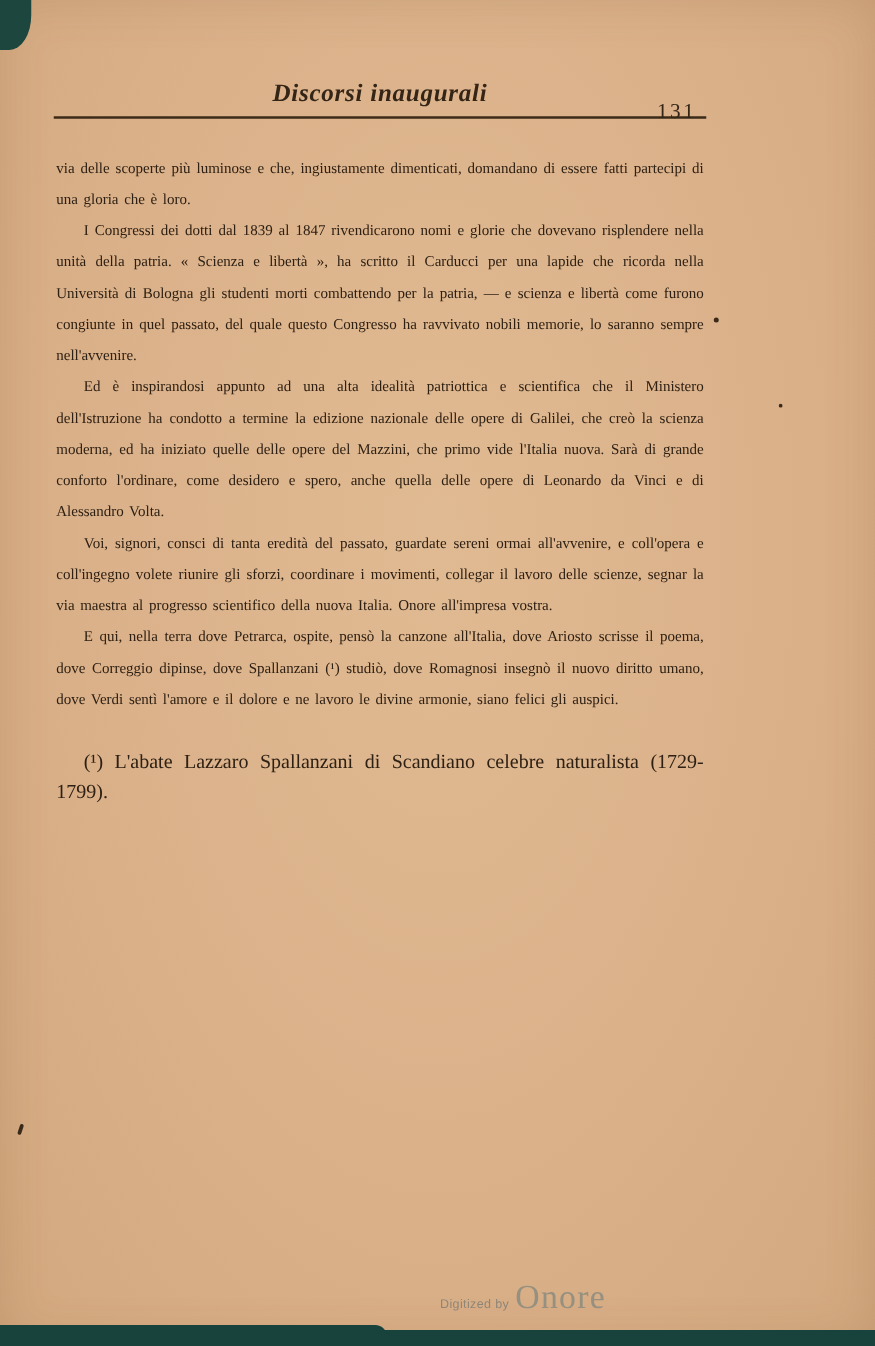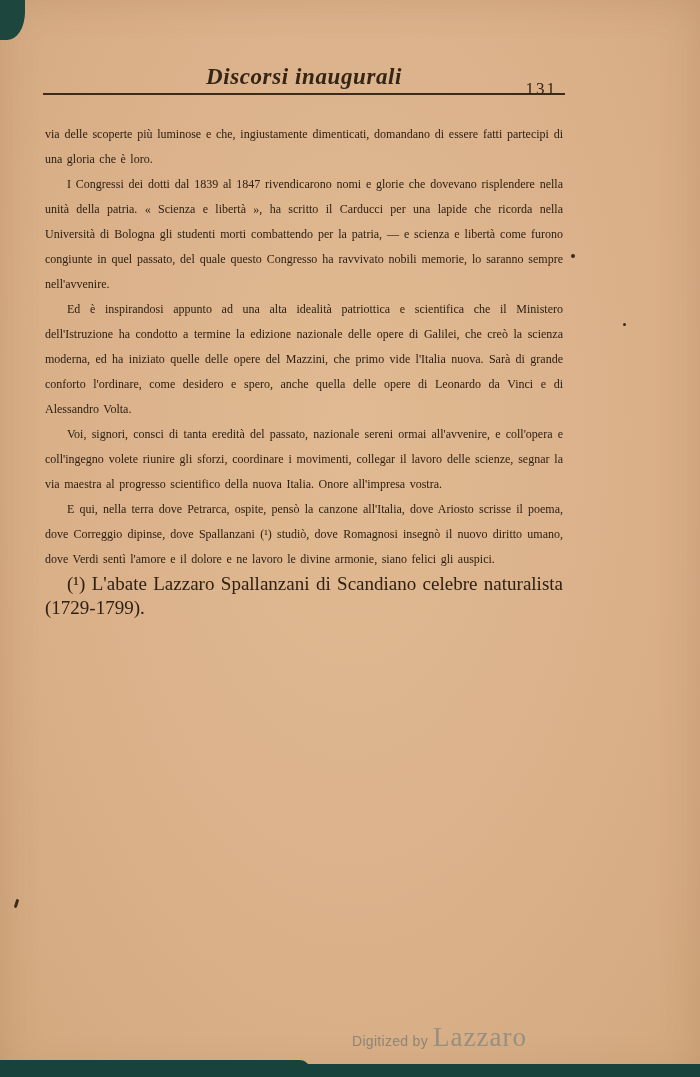--- a/index.html
+++ b/index.html
@@ -30,21 +30,21 @@
   }
   .header {
     position: relative;
     margin-top: 64px;
     height: 24px;
   }
   .title {
     text-align: center;
     font-style: italic;
     font-weight: bold;
-    font-size: 23px;
+    font-size: 20px;
     letter-spacing: 0.6px;
     color: #3324162;
     color: #342516;
   }
   .page-number {
     position: absolute;
     right: 6px;
     top: 15px;
     font-size: 17px;
     letter-spacing: 2px;
@@ -64,38 +64,39 @@
     color: #2e2013;
   }
   .bodytext p {
     margin: 0;
     word-spacing: 1.5px;
   }
   .bodytext p.indent {
     text-indent: 22px;
   }
   .footnote {
-    font-size: 19px;
+    margin-top: 26px;
+    font-size: 16px;
     line-height: 24px;
     text-align: justify;
     text-indent: 22px;
     word-spacing: 1px;
     color: #2e2013;
   }
   .watermark {
     position: absolute;
     left: 352px;
     top: 1022px;
     display: flex;
     align-items: baseline;
     user-select: none;
   }
   .wm-prefix {
     font-family: "Liberation Sans", sans-serif;
-    font-size: 14px;
+    font-size: 10px;
     color: #8e8577;
     letter-spacing: 0.3px;
   }
   .wm-logo {
     margin-left: 5px;
     font-family: "Liberation Serif", serif;
     font-size: 27px;
     color: #95907f;
     letter-spacing: 1px;
   }
@@ -149,31 +150,31 @@
       <div class="title">Discorsi inaugurali</div>
       <div class="page-number">131</div>
     </div>
 
     <div class="rule"></div>
 
     <div class="bodytext">
       <p>via delle scoperte più luminose e che, ingiustamente dimenticati, domandano di essere fatti partecipi di una gloria che è loro.</p>
       <p class="indent">I Congressi dei dotti dal 1839 al 1847 rivendicarono nomi e glorie che dovevano risplendere nella unità della patria. « Scienza e libertà », ha scritto il Carducci per una lapide che ricorda nella Università di Bologna gli studenti morti combattendo per la patria, — e scienza e libertà come furono congiunte in quel passato, del quale questo Congresso ha ravvivato nobili memorie, lo saranno sempre nell'avvenire.</p>
       <p class="indent">Ed è inspirandosi appunto ad una alta idealità patriottica e scientifica che il Ministero dell'Istruzione ha condotto a termine la edizione nazionale delle opere di Galilei, che creò la scienza moderna, ed ha iniziato quelle delle opere del Mazzini, che primo vide l'Italia nuova. Sarà di grande conforto l'ordinare, come desidero e spero, anche quella delle opere di Leonardo da Vinci e di Alessandro Volta.</p>
-      <p class="indent">Voi, signori, consci di tanta eredità del passato, nazionale sereni ormai all'avvenire, e coll'opera e coll'ingegno volete riunire gli sforzi, coordinare i movimenti, collegar il lavoro delle scienze, segnar la via maestra al progresso scientifico della nuova Italia. Onore all'impresa vostra.</p>
+      <p class="indent">Voi, signori, consci di tanta eredità del passato, guardate sereni ormai all'avvenire, e coll'opera e coll'ingegno volete riunire gli sforzi, coordinare i movimenti, collegar il lavoro delle scienze, segnar la via maestra al progresso scientifico della nuova Italia. Onore all'impresa vostra.</p>
       <p class="indent">E qui, nella terra dove Petrarca, ospite, pensò la canzone all'Italia, dove Ariosto scrisse il poema, dove Correggio dipinse, dove Spallanzani (¹) studiò, dove Romagnosi insegnò il nuovo diritto umano, dove Verdi sentì l'amore e il dolore e ne lavoro le divine armonie, siano felici gli auspici.</p>
     </div>
 
     <div class="footnote">(¹) L'abate Lazzaro Spallanzani di Scandiano celebre naturalista (1729-1799).</div>
 
   </div>
 
   <div class="watermark">
     <span class="wm-prefix">Digitized by</span>
-    <span class="wm-logo">Lazzaro</span>
+    <span class="wm-logo">Onore</span>
   </div>
 
   <div class="corner-mark"></div>
   <div class="bottom-strip"></div>
   <div class="bottom-strip-left"></div>
   <div class="speck speck-1"></div>
   <div class="speck speck-2"></div>
   <div class="speck speck-3"></div>
 
 </div>

